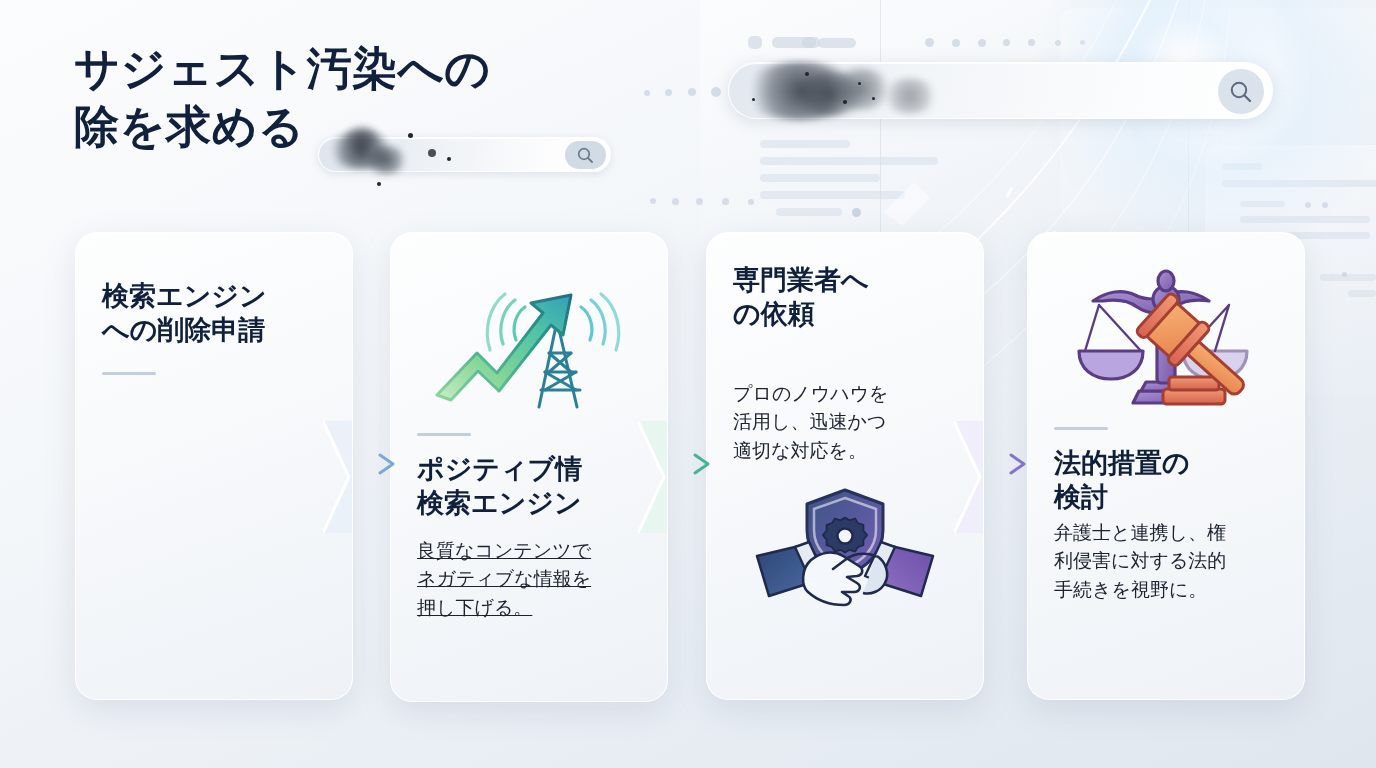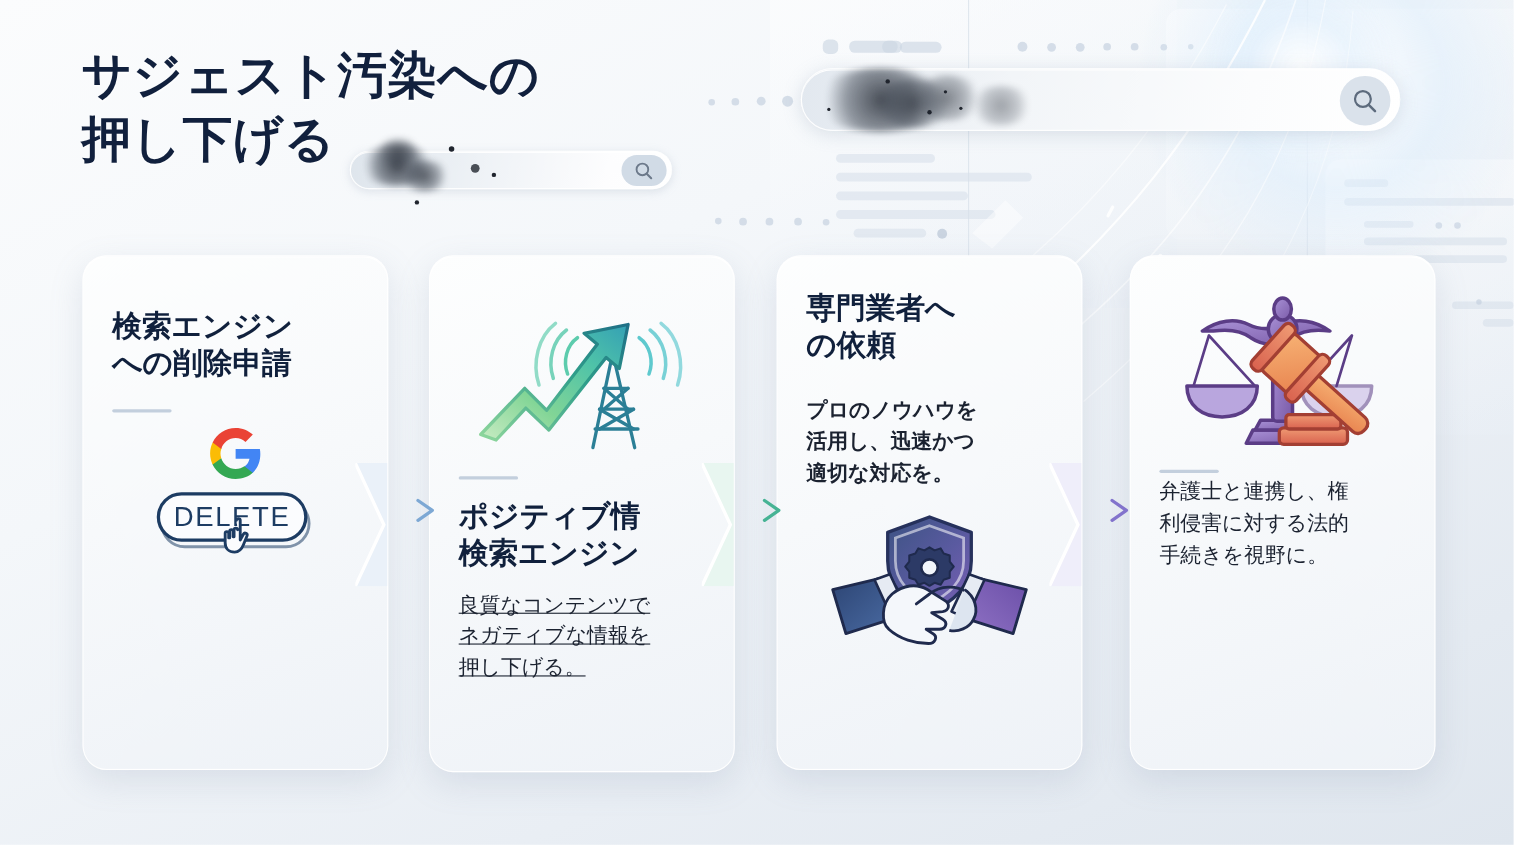--- a/index.html
+++ b/index.html
@@ -100,21 +100,21 @@
   
   #card-2 { left: 390px; top: 232px; height: 470px; }
   #card-2 .icon-slot { margin-top: 6px; }
   #card-2 .divider { margin-top: 14px; }
   #card-2 .card-title { margin-top: 16px; }
   #card-2 .card-desc { margin-top: 16px; text-decoration: underline; }
 
   
   #card-3 { left: 706px; top: 232px; height: 468px; }
   #card-3 .card-title { }
-  #card-3 .card-desc { margin-top: 28px; font-weight: bold; }
+  #card-3 .card-desc { margin-top: 48px; }
   #card-3 .icon-slot { margin-top: 18px; }
 
   
   #card-4 { left: 1027px; top: 232px; height: 468px; }
   #card-4 .icon-slot { margin-top: 4px; }
   #card-4 .divider { margin-top: 10px; }
   #card-4 .card-title { margin-top: 16px; }
   #card-4 .card-desc { margin-top: 4px; }
 
   
@@ -234,48 +234,29 @@
   <div class="smudge" style="left:325px; top:131px; width:72px; height:38px; opacity:.95;"></div>
   <div class="smudge" style="left:362px; top:146px; width:48px; height:28px; opacity:.8;"></div>
   <div class="smudge" style="left:340px; top:126px; width:44px; height:24px; opacity:.6;"></div>
   <div class="spec" style="left:408px; top:133px; width:5px; height:5px;"></div>
   <div class="spec" style="left:428px; top:149px; width:8px; height:8px; border-radius:50%; opacity:.8;"></div>
   <div class="spec" style="left:447px; top:157px; width:4px; height:4px;"></div>
   <div class="spec" style="left:377px; top:182px; width:4px; height:4px;"></div>
 </div>
 
 <div class="page-title">サジェスト汚染への
-押し下げる</div>
+除を求める</div>
 
 <div class="cards">
 
   <div class="card" id="card-1">
     <div class="card-inner">
       <div class="card-title">検索エンジン
 への削除申請</div>
       <div class="divider"></div>
-      <div class="icon-slot">
-        <svg width="166" height="140" viewBox="0 0 166 140">
-
-          <g transform="translate(60,2) scale(1.45)">
-            <path d="M31.5 16.4c0-1.1-.1-2.2-.3-3.2H16v6.1h8.7c-.4 2-1.5 3.7-3.2 4.9v4h5.2c3-2.8 4.8-6.9 4.8-11.8z" fill="#4285F4"></path>
-            <path d="M16 32c4.3 0 8-1.4 10.7-3.9l-5.2-4c-1.4 1-3.3 1.6-5.5 1.6-4.2 0-7.8-2.8-9-6.7H1.6v4.1C4.3 28.5 9.7 32 16 32z" fill="#34A853"></path>
-            <path d="M7 19c-.3-.9-.5-1.9-.5-2.9s.2-2 .5-2.9V9.1H1.6C.6 11.2 0 13.5 0 16s.6 4.8 1.6 6.9L7 19z" fill="#FBBC05"></path>
-            <path d="M16 6.4c2.4 0 4.5.8 6.2 2.4l4.6-4.6C24 1.6 20.3 0 16 0 9.7 0 4.3 3.5 1.6 9.1L7 13.2c1.2-3.9 4.8-6.8 9-6.8z" fill="#EA4335"></path>
-          </g>
-
-          <rect x="16" y="68" width="134" height="42" rx="21" fill="none" stroke="#1f3f66" stroke-width="2.6" opacity=".55"></rect>
-          <rect x="13" y="62" width="134" height="42" rx="21" fill="#fbfcfe" stroke="#1d3c63" stroke-width="3"></rect>
-          <text x="80" y="91" text-anchor="middle" font-family="'Liberation Sans',sans-serif" font-size="25" font-weight="400" letter-spacing="1.5" fill="#1d3c63">DELETE</text>
-
-          <g transform="translate(76,84)" fill="#fbfcfe" stroke="#1d3c63" stroke-width="2.6" stroke-linejoin="round" stroke-linecap="round">
-            <path d="M8 2 c0-2 3.4-2 3.4 0 v18 l3-5.5 c1-1.8 4-0.4 3.2 1.6 l-3.3 8.2 c-1.4 3.6-3.6 6.6-8 6.6 c-5.3 0-8.6-3.4-8.6-8.6 v-8.5 c0-2 3.2-2 3.2 0 v4.2 h0.9 v-6 c0-2 3.1-2 3.1 0 v5 h0.9 v-6.4 c0-2 3.2-2 3.2 0"></path>
-          </g>
-        </svg>
-      </div>
     </div>
 
     <svg class="notch" viewBox="0 0 30 112">
       <path d="M0 0 L30 0 L30 112 L0 112 L26 56 Z" fill="#eaf1f9"></path>
       <path d="M0 0 L26 56 L0 112" fill="none" stroke="#ffffff" stroke-width="3"></path>
     </svg>
   </div>
 
   <div class="card" id="card-2">
     <div class="card-inner">
@@ -424,20 +405,22 @@
             <g transform="rotate(42 130 90)">
               <rect x="104" y="80" width="78" height="17" rx="7" fill="url(#orng)"></rect>
               <rect x="72" y="66" width="40" height="45" rx="7" fill="url(#orng)"></rect>
               <rect x="64" y="62" width="12" height="53" rx="5" fill="url(#orng2)"></rect>
               <rect x="106" y="62" width="12" height="53" rx="5" fill="url(#orng2)"></rect>
             </g>
           </g>
         </svg>
       </div>
       <div class="divider"></div>
+      <div class="card-title">法的措置の
+検討</div>
       <div class="card-desc">弁護士と連携し、権
 利侵害に対する法的
 手続きを視野に。</div>
     </div>
   </div>
 
   <svg class="connector" id="conn-1" viewBox="0 0 68 40">
     <defs>
       <linearGradient id="c1" x1="0" y1="0" x2="1" y2="0">
         <stop offset="0%" stop-color="#b9cfe6" stop-opacity=".25"></stop>

